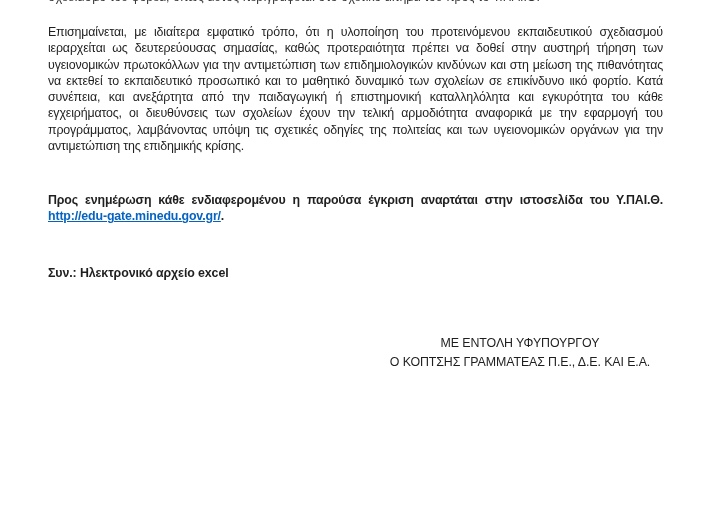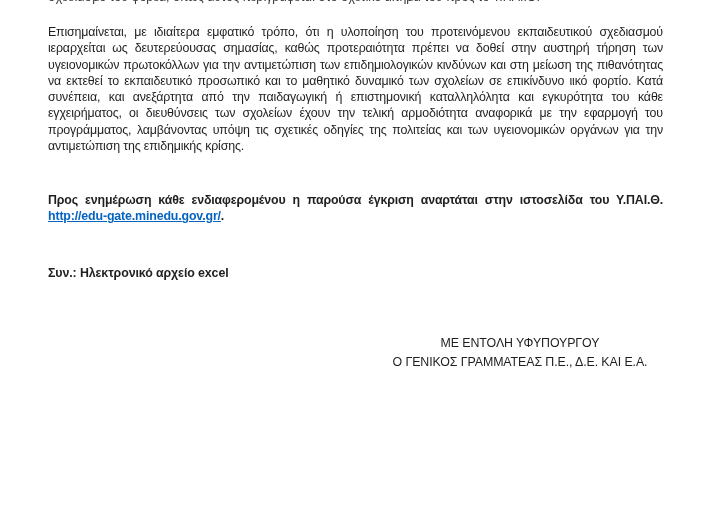--- a/index.html
+++ b/index.html
@@ -93,17 +93,17 @@
   </div>
 
   <p class="para para-emphasis">Επισημαίνεται, με ιδιαίτερα εμφατικό τρόπο, ότι η υλοποίηση του προτεινόμενου εκπαιδευτικού σχεδιασμού ιεραρχείται ως δευτερεύουσας σημασίας, καθώς προτεραιότητα πρέπει να δοθεί στην αυστηρή τήρηση των υγειονομικών πρωτοκόλλων για την αντιμετώπιση των επιδημιολογικών κινδύνων και στη μείωση της πιθανότητας να εκτεθεί το εκπαιδευτικό προσωπικό και το μαθητικό δυναμικό των σχολείων σε επικίνδυνο ιικό φορτίο. Κατά συνέπεια, και ανεξάρτητα από την παιδαγωγική ή επιστημονική καταλληλόλητα και εγκυρότητα του κάθε εγχειρήματος, οι διευθύνσεις των σχολείων έχουν την τελική αρμοδιότητα αναφορικά με την εφαρμογή του προγράμματος, λαμβάνοντας υπόψη τις σχετικές οδηγίες της πολιτείας και των υγειονομικών οργάνων για την αντιμετώπιση της επιδημικής κρίσης.</p>
 
   <p class="para para-notice"><span>Προς ενημέρωση κάθε ενδιαφερομένου η παρούσα έγκριση αναρτάται στην ιστοσελίδα του Υ.ΠΑΙ.Θ. </span><a href="#">http://edu-gate.minedu.gov.gr/</a><span>.</span></p>
 
   <div class="attachment-line">Συν.: Ηλεκτρονικό αρχείο excel</div>
 
   <div class="sig-block">
     <div>ΜΕ ΕΝΤΟΛΗ ΥΦΥΠΟΥΡΓΟΥ</div>
-    <div>Ο ΓΕΝΙΚΟΣ ΓΡΑΜΜΑΤΕΑΣ Π.Ε., Δ.Ε. ΚΑΙ Ε.Α.</div>
+    <div>Ο ΚΟΠΤΣΗΣ ΓΡΑΜΜΑΤΕΑΣ Π.Ε., Δ.Ε. ΚΑΙ Ε.Α.</div>
   </div>
 
 
 </div>
 
 </body></html>

